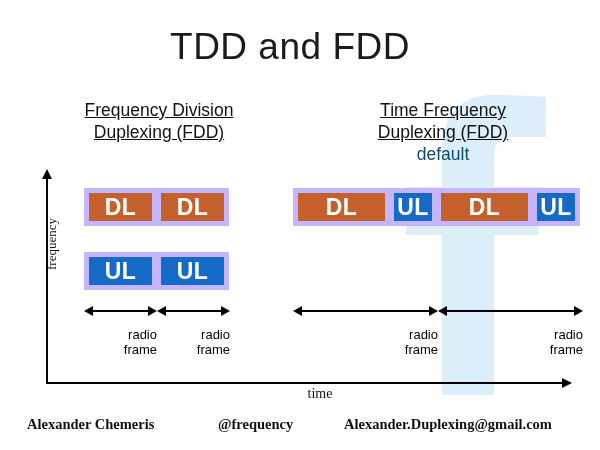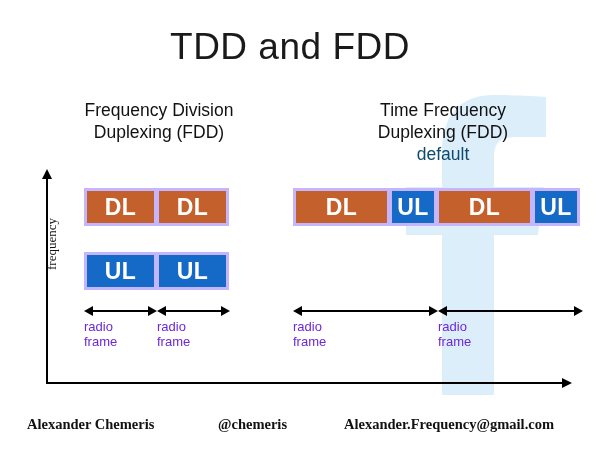--- a/index.html
+++ b/index.html
@@ -47,21 +47,21 @@
 
   
   .col-heading {
     position: absolute;
     text-align: center;
     font-size: 17.5px;
     line-height: 22px;
     color: #111111;
     z-index: 3;
   }
-  .col-heading .line { display: block; }
+  .col-heading .line { display: block; text-decoration: underline; }
   .col-heading.left  { left: 28px;  top: 99px; width: 262px; }
   .col-heading.right { left: 312px; top: 99px; width: 262px; }
   .default-note {
     display: block;
     color: #0c4a6e;
     font-size: 17.5px;
     line-height: 22px;
   }
 
   
@@ -129,21 +129,21 @@
   }
 
   
   .block-row {
     position: absolute;
     display: flex;
     z-index: 3;
   }
   .block {
     box-sizing: border-box;
-    border: 3px solid #c4b5fd;
+    border: 5px solid #c4b5fd;
     display: flex;
     align-items: center;
     justify-content: center;
     font-size: 23px;
     font-weight: bold;
     color: #ffffff;
     letter-spacing: 0.5px;
     height: 100%;
   }
   .block + .block { margin-left: -1px; }
@@ -173,25 +173,25 @@
   .frame-arrow .head-r {
     position: absolute;
     top: 1px;
     width: 0; height: 0;
     border-top: 5px solid transparent;
     border-bottom: 5px solid transparent;
   }
   .frame-arrow .head-l { left: 0;  border-right: 9px solid #000000; }
   .frame-arrow .head-r { right: 0; border-left: 9px solid #000000; }
   .frame-label {
-    margin-top: 2px;
-    text-align: left;
+    margin-top: 10px;
+    text-align: right;
     font-size: 13px;
     line-height: 15px;
-    color: #6d28d9;
+    color: #000000;
   }
   .frame-label .line { display: block; }
 
   
   .footer {
     position: absolute;
     left: 0;
     top: 416px;
     width: 504px;
     height: 22px;
@@ -224,20 +224,21 @@
 
   <div class="col-heading right">
     <span class="line">Time Frequency</span>
     <span class="line">Duplexing (FDD)</span>
     <span class="default-note">default</span>
   </div>
 
   <div class="axis-v"></div>
   <div class="axis-h"></div>
   <div class="axis-label-y">frequency</div>
+  <div class="axis-label-x">time</div>
 
   <div class="block-row" id="fdd-row-dl">
       <div class="block" style="width: 73px; background: rgb(196, 96, 44);">DL</div>
       <div class="block" style="width: 73px; background: rgb(196, 96, 44);">DL</div>
     </div>
 
   <div class="block-row" id="fdd-row-ul">
       <div class="block" style="width: 73px; background: rgb(21, 105, 199);">UL</div>
       <div class="block" style="width: 73px; background: rgb(21, 105, 199);">UL</div>
     </div>
@@ -291,17 +292,17 @@
         </div>
         <div class="frame-label">
           <span class="line">radio</span>
           <span class="line">frame</span>
         </div>
       </div>
     </div>
 
   <div class="footer">
     <span class="footer-item" id="footer-name">Alexander Chemeris</span>
-    <span class="footer-item" id="footer-handle">@chemeris</span>
-    <span class="footer-item" id="footer-email">Alexander.Frequency@gmail.com</span>
+    <span class="footer-item" id="footer-handle">@frequency</span>
+    <span class="footer-item" id="footer-email">Alexander.Duplexing@gmail.com</span>
   </div>
 
 </div>
 
 </body></html>

